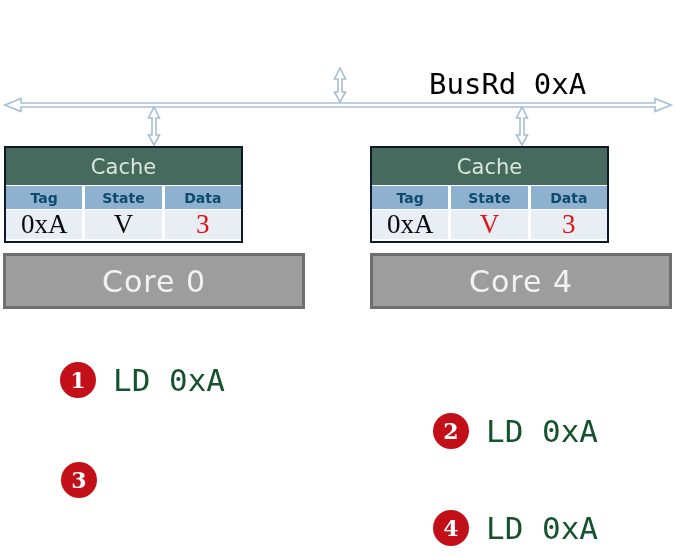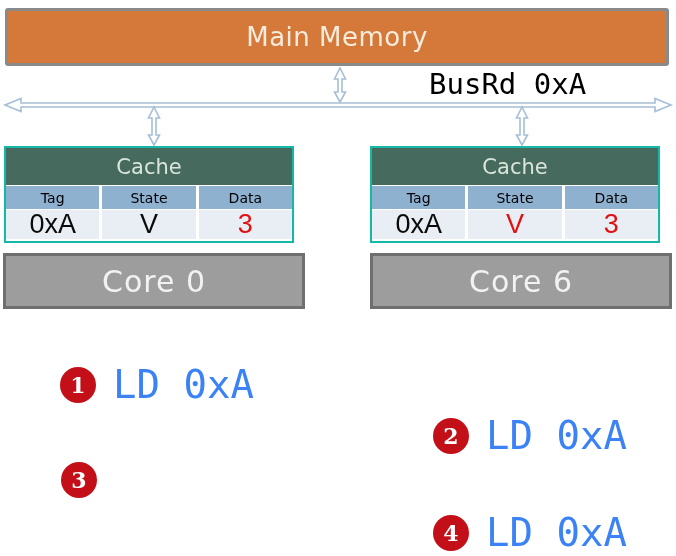--- a/index.html
+++ b/index.html
@@ -22,42 +22,42 @@
   .arrow-shape { fill:#ffffff; stroke:#a6bfd6; stroke-width:1.6; stroke-linejoin:miter; }
 
   .busrd {
     position:absolute; left:429px; top:67px;
     font-family:"DejaVu Sans Mono", monospace; font-size:29px; color:#000000;
     white-space:pre;
   }
 
   
   .cache {
-    position:absolute; top:146px; width:290px; height:97px;
-    border:2px solid #14b8a6; background:#ffffff;
+    position:absolute; top:146px; width:239px; height:97px;
+    border:2px solid #0f172a; background:#ffffff;
   }
   .cache.left  { left:4px; }
   .cache.right { left:370px; }
   .cache-title {
     height:37px; background:#476a5e; color:#d9e6db;
     display:flex; align-items:center; justify-content:center;
     font-size:21px;
   }
   .cache-cols, .cache-row {
     display:grid; grid-template-columns:1fr 1fr 1fr; gap:3px;
     background:#ffffff; margin-top:1px;
   }
   .cache-cols .cell {
-    height:23px; background:#8fb1d0; color:#000000;
-    font-size:14px; font-weight:normal;
+    height:23px; background:#8fb1d0; color:#0c4a6e;
+    font-size:14px; font-weight:bold;
     display:flex; align-items:center; justify-content:center;
   }
   .cache-row .cell {
     height:29px; background:#e9eef4; color:#0a0a0a;
-    font-family:Liberation Sans, sans-serif; font-size:27px;
+    font-family:Liberation Serif, serif; font-size:27px;
     display:flex; align-items:center; justify-content:center;
   }
   .cell.red { color:#e01111; }
 
   
   .core {
     position:absolute; top:253px; width:302px; height:56px;
     background:#9d9d9d; border:3px solid #6f6f6f;
     display:flex; align-items:center; justify-content:center;
     color:#f2f2f2; font-size:30px; letter-spacing:1px;
@@ -71,32 +71,29 @@
   .instr.i2 { left:433px; top:413px; }
   .instr.i3 { left:61px;  top:462px; }
   .instr.i4 { left:433px; top:510px; }
   .badge {
     width:36px; height:36px; border-radius:50%;
     background:#c30f17; color:#ffffff;
     font-family:"DejaVu Serif", serif; font-weight:bold; font-size:22px;
     display:flex; align-items:center; justify-content:center;
   }
   .instr-text {
-    font-family:"DejaVu Sans Mono", monospace; font-size:39px; color:#3b82f6;
+    font-family:"DejaVu Sans Mono", monospace; font-size:31px; color:#14532d;
     white-space:pre;
   }
 </style>
 </head>
 <body>
 
 <div class="stage">
 
-  <div class="main-memory">
-    <span>Main Memory</span>
-  </div>
 
   <svg class="arrows" width="676" height="556" viewBox="0 0 676 556">
 
     <path class="arrow-shape" d="M 5 105 L 21 98.5 L 21 103 L 655 103 L 655 98.5 L 671 105 L 655 111.5 L 655 107 L 21 107 L 21 111.5 Z"></path>
 
     <path class="arrow-shape" d="M 340 68 L 345.5 79 L 342 79 L 342 92 L 345.5 92 L 340 102 L 334.5 92 L 338 92 L 338 79 L 334.5 79 Z"></path>
 
     <path class="arrow-shape" d="M 154 107 L 159.5 118 L 156 118 L 156 135 L 159.5 135 L 154 145 L 148.5 135 L 152 135 L 152 118 L 148.5 118 Z"></path>
 
     <path class="arrow-shape" d="M 522 107 L 527.5 118 L 524 118 L 524 135 L 527.5 135 L 522 145 L 516.5 135 L 520 135 L 520 118 L 516.5 118 Z"></path>
@@ -129,21 +126,21 @@
       <div class="cell">0xA</div>
       <div class="cell red">V</div>
       <div class="cell red">3</div>
     </div>
   </div>
 
   <div class="core left">
     <span>Core 0</span>
   </div>
   <div class="core right">
-    <span>Core 6</span>
+    <span>Core 4</span>
   </div>
 
   <div class="instr i1">
     <div class="badge">1</div>
     <div class="instr-text">LD 0xA</div>
   </div>
   <div class="instr i2">
     <div class="badge">2</div>
     <div class="instr-text">LD 0xA</div>
   </div>

